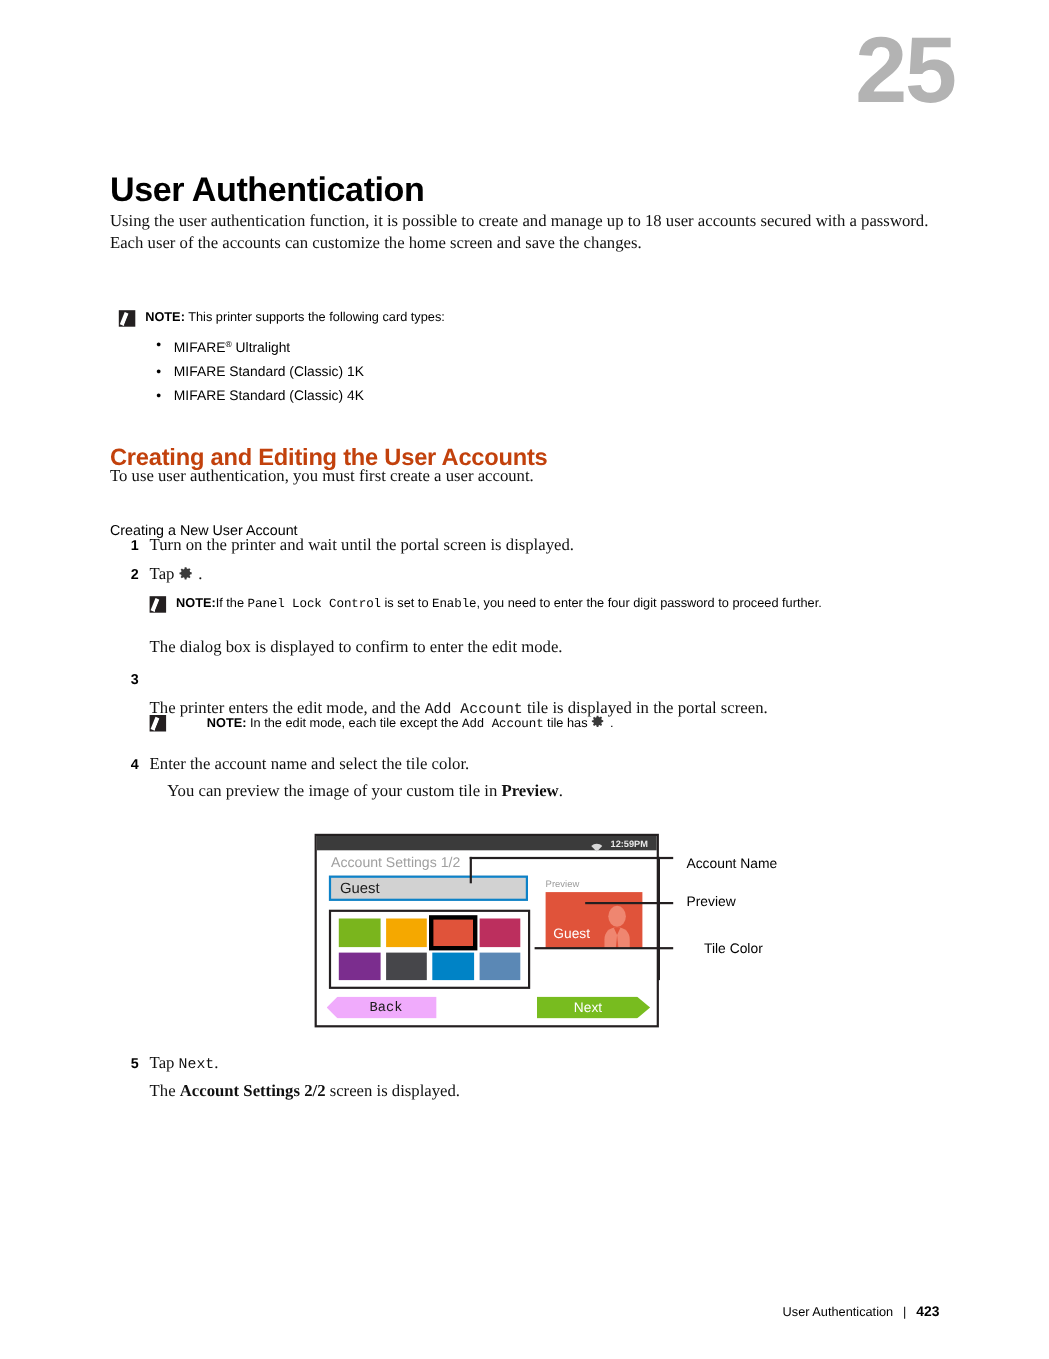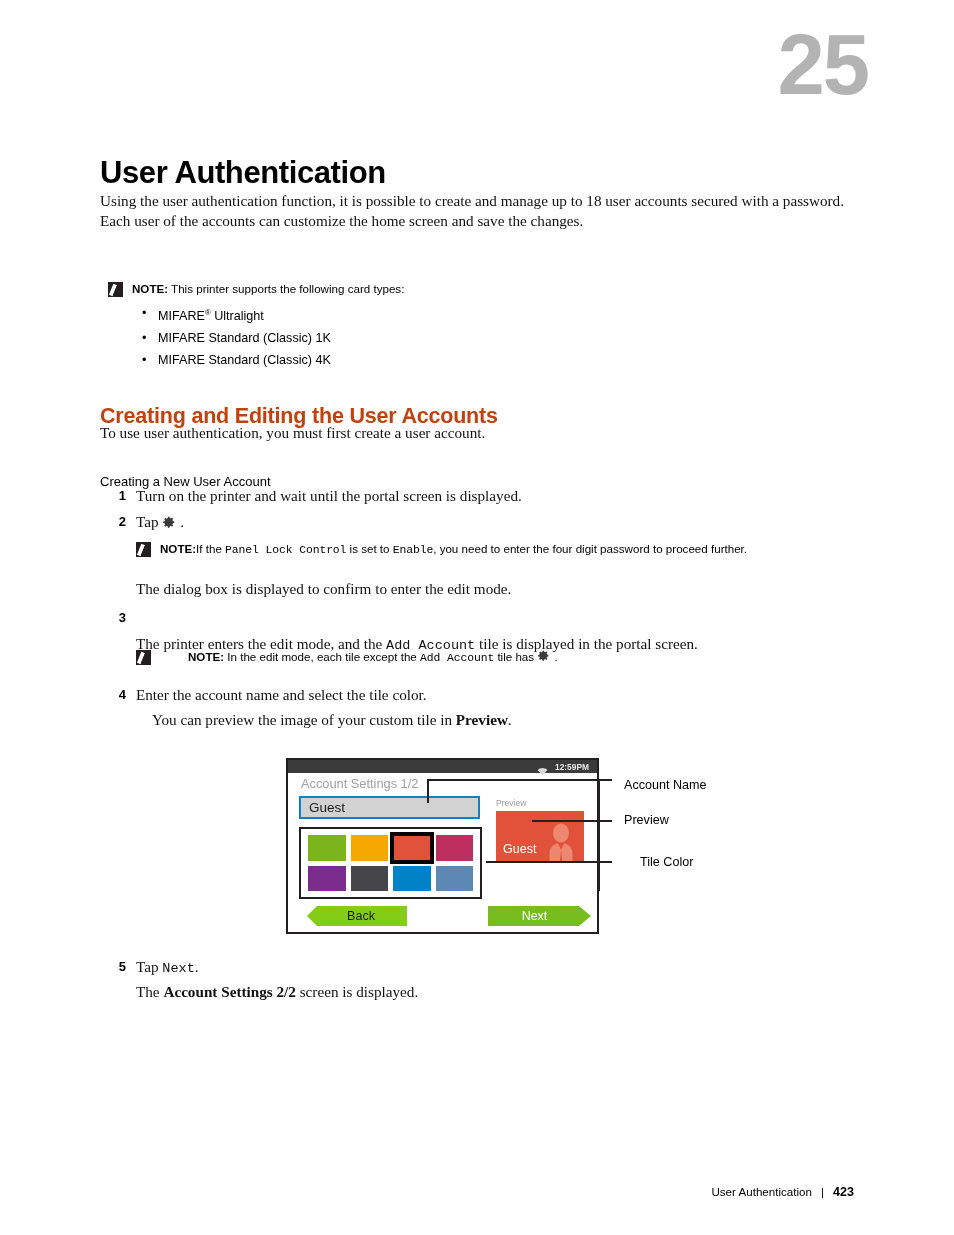--- a/index.html
+++ b/index.html
@@ -289,27 +289,28 @@
     position: absolute;
     top: 146px;
     height: 20px;
     font-family: "Liberation Sans", sans-serif;
     font-size: 12.5px;
     display: flex;
     align-items: center;
     justify-content: center;
   }
   .btn-back {
-    left: 19px;
+    left: 9px;
     width: 100px;
-    background: #84cc16;
+    background: #f0abfc;
     color: #1a1a1a;
     clip-path: polygon(10px 0, 100% 0, 100% 100%, 10px 100%, 0 50%);
     padding-left: 8px;
     box-sizing: border-box;
+    font-family: Liberation Mono, monospace;
   }
   .btn-next {
     left: 200px;
     width: 103px;
     background: #78bc1f;
     color: #ffffff;
     clip-path: polygon(0 0, calc(100% - 12px) 0, 100% 50%, calc(100% - 12px) 100%, 0 100%);
     padding-right: 10px;
     box-sizing: border-box;
   }

